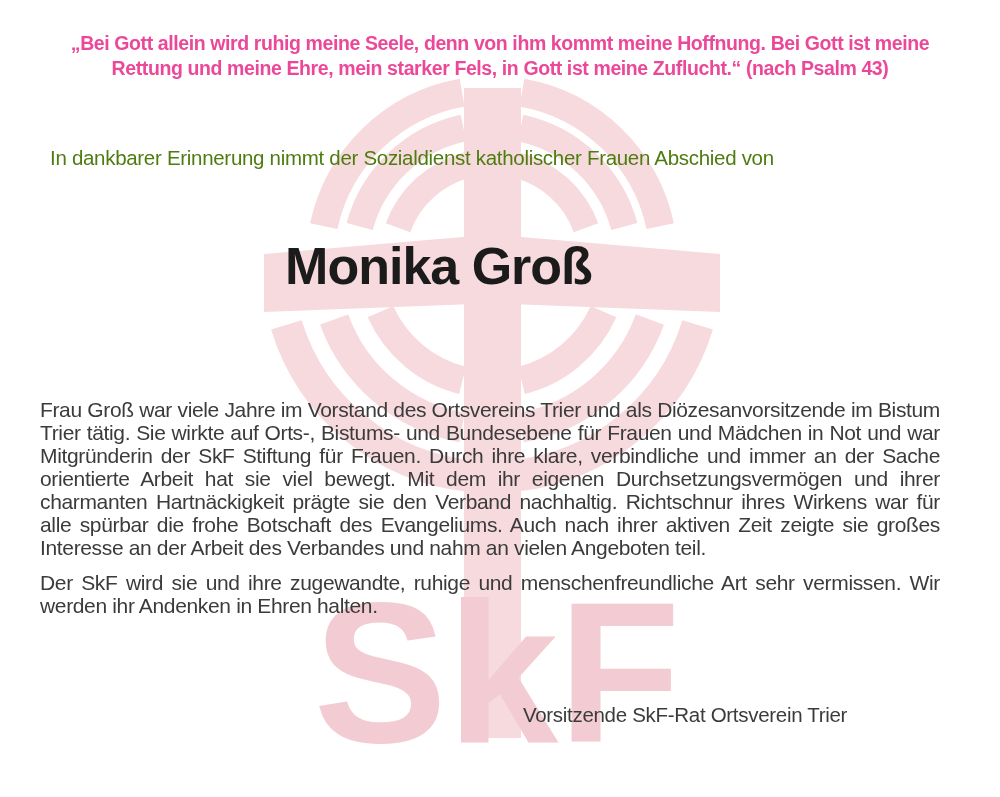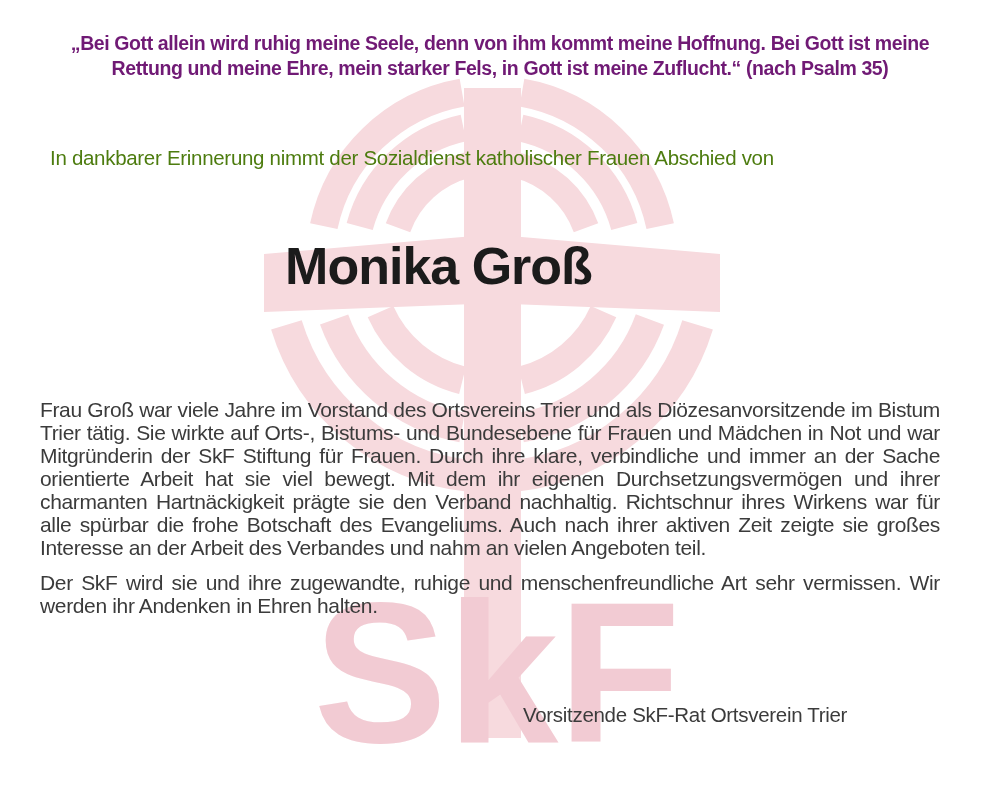--- a/index.html
+++ b/index.html
@@ -29,21 +29,21 @@
     z-index: 1;
   }
   .quote-block {
     top: 31px;
     left: 0;
     width: 1000px;
     text-align: center;
     font-size: 19.5px;
     line-height: 25px;
     font-weight: bold;
-    color: #701a75;
+    color: #ec4899;
     letter-spacing: -0.4px;
   }
   .quote-line { white-space: nowrap; }
   .intro-line {
     top: 146px;
     left: 50px;
     font-size: 20.5px;
     letter-spacing: -0.3px;
     white-space: nowrap;
     color: #4d7c0f;
@@ -123,21 +123,21 @@
       <g fill="#f7dade" stroke="none">
         <rect x="464" y="88" width="57" height="650"></rect>
         <path d="M 264 254 L 474 236 L 510 236 L 720 254 L 720 312 L 510 304 L 474 304 L 264 312 Z"></path>
       </g>
     </g>
     <text x="497" y="742" text-anchor="middle" font-family="Liberation Sans, sans-serif" font-weight="bold" font-size="200" fill="#f2cbd3">SkF</text>
   </svg>
 
   <div class="layer quote-block">
     <div class="quote-line">„Bei Gott allein wird ruhig meine Seele, denn von ihm kommt meine Hoffnung. Bei Gott ist meine</div>
-    <div class="quote-line">Rettung und meine Ehre, mein starker Fels, in Gott ist meine Zuflucht.“ (nach Psalm 35)</div>
+    <div class="quote-line">Rettung und meine Ehre, mein starker Fels, in Gott ist meine Zuflucht.“ (nach Psalm 43)</div>
   </div>
 
   <div class="layer intro-line">In dankbarer Erinnerung nimmt der Sozialdienst katholischer Frauen Abschied von</div>
 
   <div class="layer deceased-name">Monika Groß</div>
 
 
   <div class="layer body-block">
     <p>Frau Groß war viele Jahre im Vorstand des Ortsvereins Trier und als Diözesanvorsitzende im Bistum Trier tätig. Sie wirkte auf Orts-, Bistums- und Bundesebene für Frauen und Mädchen in Not und war Mitgründerin der SkF Stiftung für Frauen. Durch ihre klare, verbindliche und immer an der Sache orientierte Arbeit hat sie viel bewegt. Mit dem ihr eigenen Durchsetzungsvermögen und ihrer charmanten Hartnäckigkeit prägte sie den Verband nachhaltig. Richtschnur ihres Wirkens war für alle spürbar die frohe Botschaft des Evangeliums. Auch nach ihrer aktiven Zeit zeigte sie großes Interesse an der Arbeit des Verbandes und nahm an vielen Angeboten teil.</p>
     <p>Der SkF wird sie und ihre zugewandte, ruhige und menschenfreundliche Art sehr vermissen. Wir werden ihr Andenken in Ehren halten.</p>

